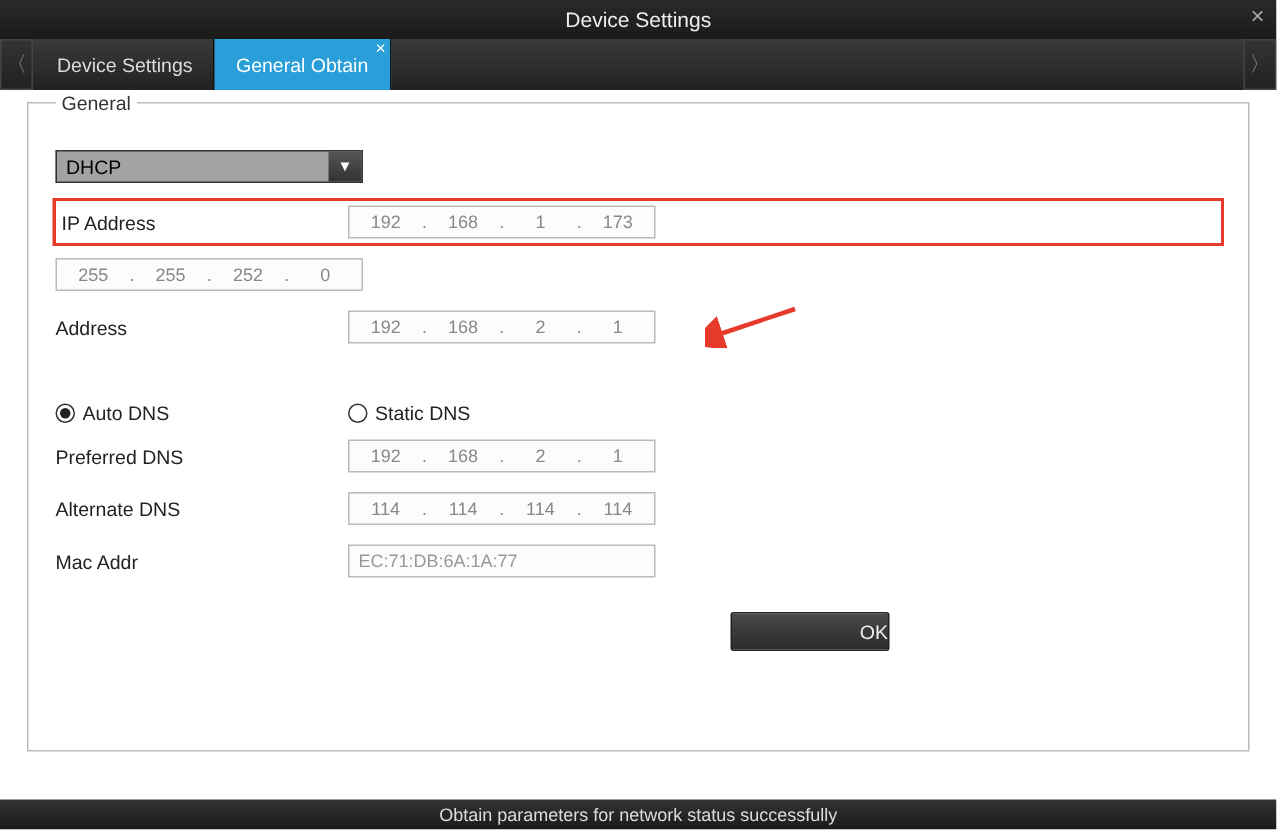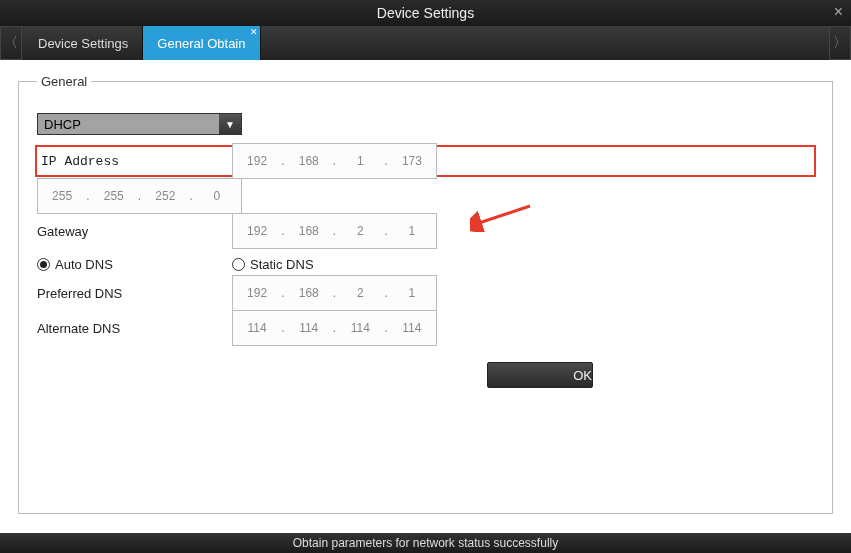--- a/index.html
+++ b/index.html
@@ -9,46 +9,46 @@
     .titlebar .close { position: absolute; right: 8px; top: 3px; font-size: 16px; color: #aaa; cursor: pointer; }
     
     .tabbar { height: 34px; background: linear-gradient(#3a3a3a, #222); display: flex; align-items: stretch; }
     .nav-arrow { width: 22px; display: flex; align-items: center; justify-content: center; color: #888; font-size: 14px; border: 1px solid #444; background: linear-gradient(#333,#222); }
     .nav-arrow.left { margin-right: 2px; }
     .nav-arrow.right { margin-left: auto; }
     .tab { padding: 0 14px; display: flex; align-items: center; font-size: 13px; color: #ddd; position: relative; border-right: 1px solid #111; }
     .tab.active { background: #2a9ed8; color: #fff; }
     .tab .tab-close { position: absolute; top: 1px; right: 2px; font-size: 9px; color: #fff; }
     
-    .content { padding: 14px 18px 10px 18px; height: calc(553px - 26px - 34px - 20px); position: relative; }
+    .content { padding: 1px 18px 10px 18px; height: calc(553px - 26px - 34px - 20px); position: relative; }
     
     fieldset.general { border: 1px solid #bbb; padding: 14px 18px 18px 18px; position: relative; height: 440px; }
     fieldset.general > legend { font-size: 13px; color: #333; padding: 0 4px; }
     
     .row { display: flex; align-items: center; height: 28px; margin-top: 7px; }
     .row .label { width: 195px; font-size: 13px; color: #222; }
     
     .select-wrap { width: 205px; height: 22px; border: 1px solid #333; background: #a3a3a3; display: flex; align-items: center; }
     .select-wrap .val { flex: 1; padding: 0 6px; font-size: 13px; }
     .select-wrap .dd { width: 22px; height: 100%; background: linear-gradient(#555,#333); color: #fff; display: flex; align-items: center; justify-content: center; font-size: 10px; }
     
-    .ip-input { width: 205px; height: 36px; border: 1px solid #bbb; background: #fcfcfc; display: flex; align-items: center; font-size: 12px; color: #888; }
+    .ip-input { width: 205px; height: 22px; border: 1px solid #bbb; background: #fcfcfc; display: flex; align-items: center; font-size: 12px; color: #888; }
     .ip-input .oct { flex: 1; text-align: center; }
     .ip-input .dot { color: #888; }
     
     .mac-input { width: 205px; height: 22px; border: 1px solid #bbb; background: #fcfcfc; color: #999; font-size: 12px; padding: 0 6px; display: flex; align-items: center; }
     
     .radio-row { display: flex; align-items: center; margin-top: 12px; margin-bottom: 4px; }
-    .radio-opt { display: flex; align-items: center; font-size: 13px; color: #222; }
+    .radio-opt { display: flex; align-items: center; font-size: 13px; color: #222; margin-top: 24px; }
     .radio-opt.first { width: 195px; }
     .radio { width: 13px; height: 13px; border: 1px solid #333; border-radius: 50%; margin-right: 5px; display: inline-flex; align-items: center; justify-content: center; }
     .radio .inner { width: 7px; height: 7px; background: #222; border-radius: 50%; }
     
     .row.highlighted-row { box-shadow: 0 0 0 2px #e63a2a; margin-top: 9px; padding-right: 2px;}
-    .row.highlighted-row .label { padding-left: 4px; font-family: Liberation Mono, monospace; }
+    .row.highlighted-row .label { padding-left: 4px; }
     
     .arrow-svg { position: absolute; left: 470px; top: 142px; pointer-events: none; }
     
     .ok-row { display: flex; justify-content: flex-start; padding-left: 450px; margin-top: 20px; }
     .ok-btn { width: 106px; height: 26px; background: linear-gradient(#4a4a4a,#2a2a2a); color: #eee; border: 1px solid #222; border-radius: 2px; font-size: 13px; display: flex; align-items: center; justify-content: flex-end; cursor: pointer; }
     
     .statusbar { position: absolute; bottom: 0; left: 0; right: 0; height: 20px; background: linear-gradient(#333,#1a1a1a); color: #ddd; font-size: 12px; display: flex; align-items: center; justify-content: center; }
   </style>
 </head>
 <body>
@@ -100,21 +100,21 @@
           <span class="dot">.</span>
         <span class="oct">255</span>
           <span class="dot">.</span>
         <span class="oct">252</span>
           <span class="dot">.</span>
         <span class="oct">0</span>
       </div>
     </div>
 
     <div class="row">
-      <div class="label">Gateway</div>
+      <div class="label">Address</div>
       <div class="ip-input">
         <span class="oct">192</span>
           <span class="dot">.</span>
         <span class="oct">168</span>
           <span class="dot">.</span>
         <span class="oct">2</span>
           <span class="dot">.</span>
         <span class="oct">1</span>
       </div>
     </div>
@@ -151,20 +151,26 @@
         <span class="oct">114</span>
           <span class="dot">.</span>
         <span class="oct">114</span>
           <span class="dot">.</span>
         <span class="oct">114</span>
           <span class="dot">.</span>
         <span class="oct">114</span>
       </div>
     </div>
 
+    <div class="row">
+      <div class="label">Mac Addr</div>
+      <div class="mac-input">
+        <span>EC:71:DB:6A:1A:77</span>
+      </div>
+    </div>
 
     <div class="ok-row">
       <div class="ok-btn">
         <span>OK</span>
       </div>
     </div>
   </fieldset>
 
   <svg class="arrow-svg" width="70" height="30">
     <defs>

